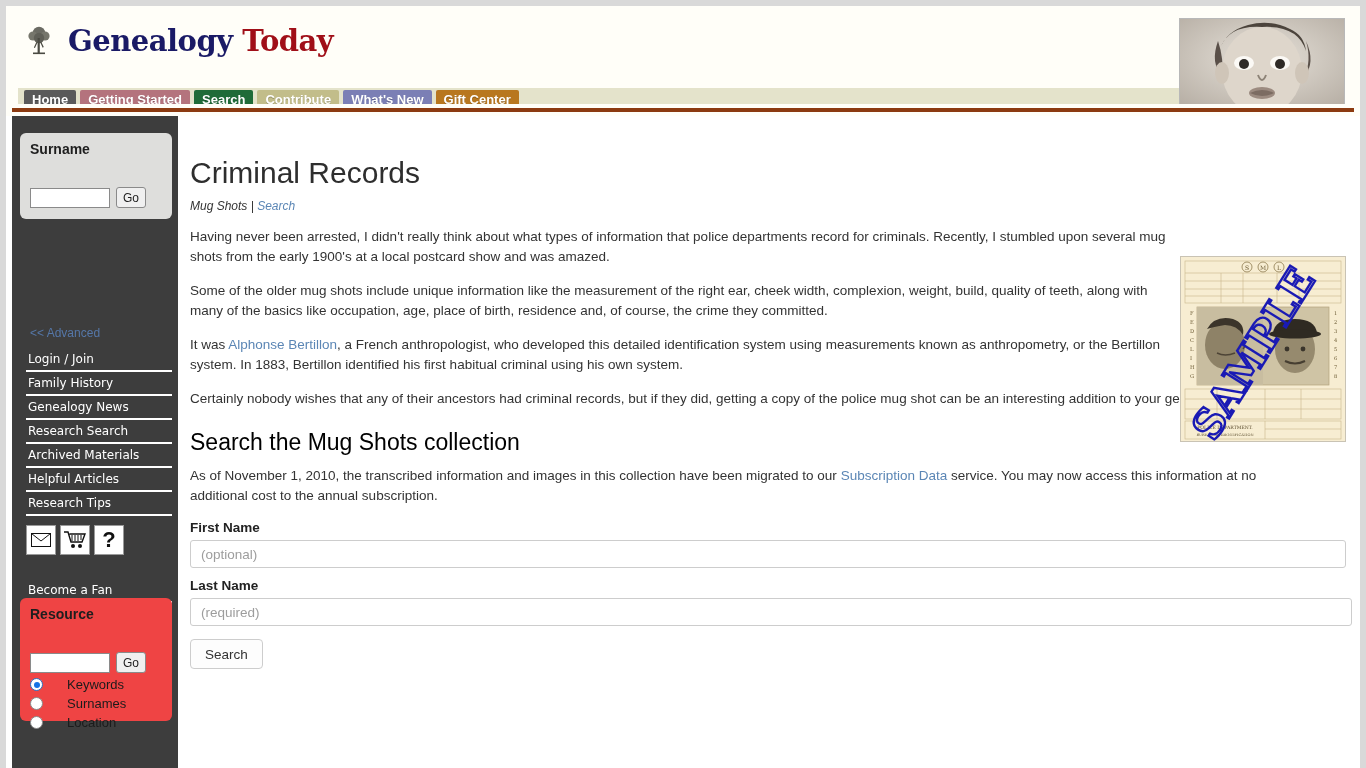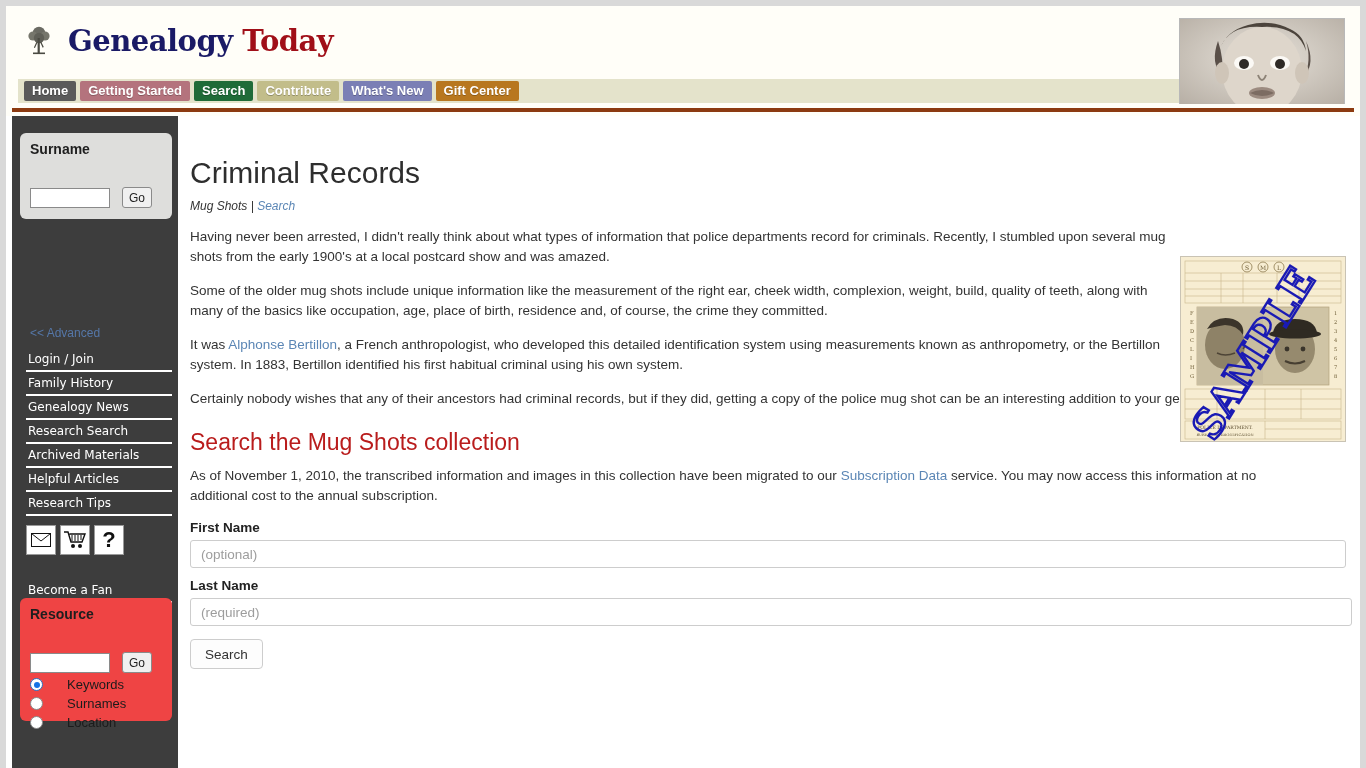--- a/index.html
+++ b/index.html
@@ -33,21 +33,21 @@
     font-weight: bold;
     font-size: 29px;
     letter-spacing: -0.5px;
     white-space: nowrap;
   }
   #logo-text .g1 { color: #1a1a66; }
   #logo-text .g2 { color: #a00f18; }
 
   #navbar {
     position: absolute;
-    left: 12px; top: 73px;
+    left: 12px; top: 82px;
     width: 1242px; height: 24px;
     background: #e4e3cb;
     display: flex; align-items: center;
     padding-left: 6px;
     box-sizing: border-box;
   }
   .navbtn {
     display: inline-block;
     height: 20px; line-height: 20px;
     padding: 0 8px;
@@ -114,21 +114,21 @@
     width: 152px; height: 86px;
     background: #dededc;
     border-radius: 6px;
     box-sizing: border-box;
     padding: 8px 10px;
   }
   .box-title {
     font-size: 14px; font-weight: bold; color: #1e1e1e;
     margin: 0 0 6px 0;
   }
-  .box-row { display: flex; align-items: center; gap: 12px; margin-top: 30px; }
+  .box-row { display: flex; align-items: center; gap: 6px; margin-top: 30px; }
   .box-input {
     width: 80px; height: 20px;
     border: 1px solid #8a8a8a;
     background: #ffffff;
     box-sizing: border-box;
   }
   .box-go {
     height: 21px; min-width: 30px;
     background: #f0f0f0;
     border: 1px solid #8a8a8a;
@@ -221,21 +221,21 @@
   p.body-text {
     font-size: 13.5px;
     color: #333333;
     line-height: 20px;
     margin: 0 0 14px 0;
     max-width: 982px;
   }
   p.body-text a { color: #5b86b5; text-decoration: none; cursor: pointer; }
   h2.section-title {
     font-size: 23px; font-weight: normal;
-    color: #b91c1c; margin: 20px 0 10px 0;
+    color: #000000; margin: 20px 0 10px 0;
   }
   p.wide { max-width: 1108px; }
   .field-label {
     font-size: 13.5px; font-weight: bold; color: #222;
     margin: 10px 0 5px 0;
   }
   .text-input {
     display: block;
     height: 28px;
     border: 1px solid #cdcdcd;

